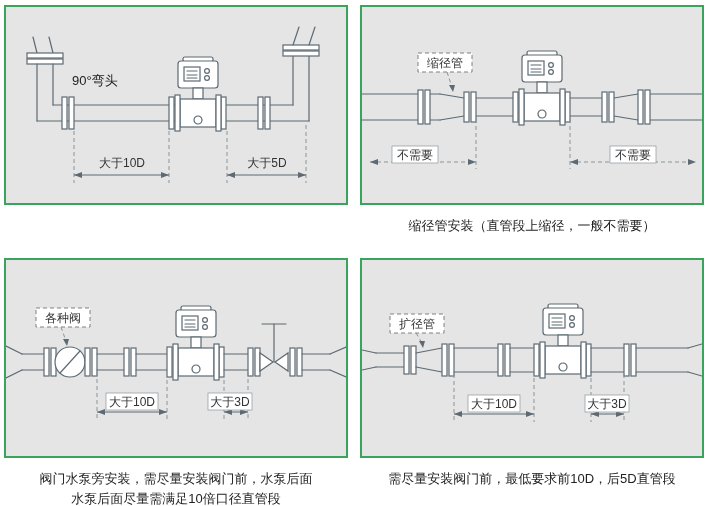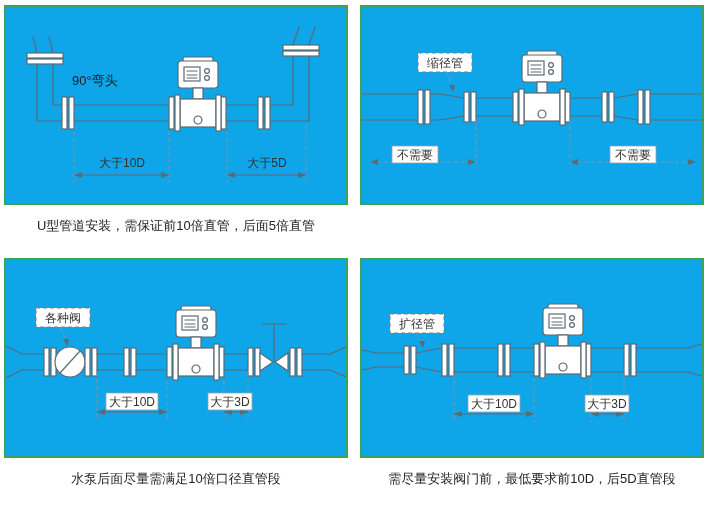--- a/index.html
+++ b/index.html
@@ -11,21 +11,21 @@
   .grid {
     display:grid;
     grid-template-columns:1fr 1fr;
     grid-template-rows:253px auto;
     column-gap:12px;
   }
   .cell { display:block; }
   .panel {
     border:2px solid #3aa45c;
     height:200px; box-sizing:border-box;
-    background:#0ea5e9;
+    background:#e5e5e5;
   }
   .panel svg { display:block; width:100%; height:196px; }
   .caption {
     text-align:center; font-size:13px; color:#222;
     margin-top:11px; line-height:1.5;
   }
   
   .ln line { stroke:#5d6a73; stroke-width:1.2; fill:none; stroke-linecap:round; }
   .part { fill:#ffffff; stroke:#5d6a73; stroke-width:1.2; }
   .ext { stroke:#8a949a; stroke-width:1; stroke-dasharray:4 3; fill:none; }
@@ -101,21 +101,20 @@
           <g>
             <line class="ext" x1="221" y1="124" x2="221" y2="176"></line>
             <line class="ext" x1="300" y1="118" x2="300" y2="176"></line>
             <line class="dim" x1="221" y1="168" x2="300" y2="168"></line>
             <polygon class="arrow" points="221,168 229,165 229,171"></polygon>
             <polygon class="arrow" points="300,168 292,165 292,171"></polygon>
             <text class="lbl" x="261" y="160" text-anchor="middle">大于5D</text>
           </g>
         </svg>
       </div>
-      <div class="caption">U型管道安装，需保证前10倍直管，后面5倍直管</div>
     </div>
 
     <div class="cell">
       <div class="panel">
         <svg viewBox="0 0 340 196">
           <g class="ln">
             <line x1="0" y1="87" x2="56" y2="87"></line>
             <line x1="0" y1="113" x2="56" y2="113"></line>
             <line x1="68" y1="87" x2="78" y2="87"></line>
             <line x1="68" y1="113" x2="78" y2="113"></line>
@@ -158,20 +157,21 @@
           <g>
             <line class="ext" x1="208" y1="112" x2="208" y2="162"></line>
             <line class="ext" x1="208" y1="155" x2="334" y2="155"></line>
             <polygon class="arrow" points="208,155 216,152 216,158"></polygon>
             <polygon class="arrow" points="334,155 326,152 326,158"></polygon>
             <rect class="lblbox" x="248" y="139" width="46" height="17"></rect>
             <text class="lbl" x="271" y="152" text-anchor="middle">不需要</text>
           </g>
         </svg>
       </div>
+      <div class="caption">缩径管安装（直管段上缩径，一般不需要）</div>
     </div>
 
     <div class="cell">
       <div class="panel">
         <svg viewBox="0 0 340 196">
           <g class="ln">
             <line x1="0" y1="86" x2="16" y2="94"></line>
             <line x1="0" y1="118" x2="16" y2="110"></line>
             <line x1="16" y1="94" x2="38" y2="94"></line>
             <line x1="16" y1="110" x2="38" y2="110"></line>
@@ -225,20 +225,21 @@
             <line class="ext" x1="242" y1="112" x2="242" y2="160"></line>
             <line class="dim" x1="218" y1="152" x2="242" y2="152"></line>
             <polygon class="arrow" points="218,152 226,149 226,155"></polygon>
             <polygon class="arrow" points="242,152 234,149 234,155"></polygon>
             <rect class="lblbox" x="202" y="133" width="44" height="17"></rect>
             <text class="lbl" x="224" y="146" text-anchor="middle">大于3D</text>
           </g>
         </svg>
       </div>
       <div class="caption">
+        <div>阀门水泵旁安装，需尽量安装阀门前，水泵后面</div>
         <div>水泵后面尽量需满足10倍口径直管段</div>
       </div>
     </div>
 
     <div class="cell">
       <div class="panel">
         <svg viewBox="0 0 340 196">
           <g class="ln">
             <line x1="0" y1="90" x2="14" y2="93"></line>
             <line x1="0" y1="110" x2="14" y2="107"></line>

